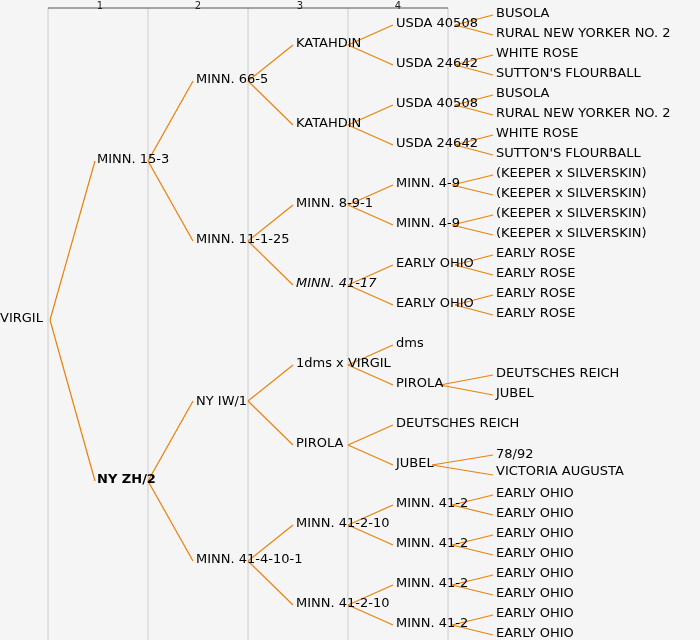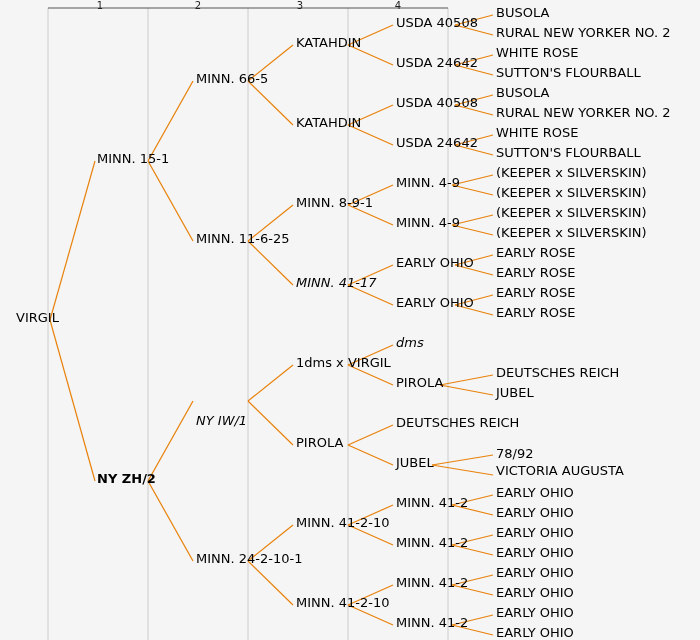--- a/index.html
+++ b/index.html
@@ -113,44 +113,44 @@
       <line x1="452" y1="625" x2="493" y2="615" stroke="#e8820c" stroke-width="1.2"></line>
       <line x1="452" y1="625" x2="493" y2="635" stroke="#e8820c" stroke-width="1.2"></line>
     </svg>
   <div id="headers">
       <div class="col-header" style="left: 80px; top: 0px; width: 40px;">1</div>
       <div class="col-header" style="left: 178px; top: 0px; width: 40px;">2</div>
       <div class="col-header" style="left: 280px; top: 0px; width: 40px;">3</div>
       <div class="col-header" style="left: 378px; top: 0px; width: 40px;">4</div>
     </div>
   <div id="labels">
-      <div class="node-label" style="left: 0px; top: 312px; padding-left: 16px;">VIRGIL</div>
-      <div class="node-label" style="left: 97px; top: 153px;">MINN. 15-1</div>
+      <div class="node-label" style="left: 0px; top: 312px;">VIRGIL</div>
+      <div class="node-label" style="left: 97px; top: 153px;">MINN. 15-3</div>
       <div class="node-label" style="left: 97px; top: 473px; font-weight: bold;">NY ZH/2</div>
       <div class="node-label" style="left: 196px; top: 73px;">MINN. 66-5</div>
-      <div class="node-label" style="left: 196px; top: 233px;">MINN. 11-6-25</div>
-      <div class="node-label" style="left: 196px; top: 415px; font-style: italic;">NY IW/1</div>
-      <div class="node-label" style="left: 196px; top: 553px;">MINN. 24-2-10-1</div>
+      <div class="node-label" style="left: 196px; top: 233px;">MINN. 11-1-25</div>
+      <div class="node-label" style="left: 196px; top: 395px;">NY IW/1</div>
+      <div class="node-label" style="left: 196px; top: 553px;">MINN. 41-4-10-1</div>
       <div class="node-label" style="left: 296px; top: 37px;">KATAHDIN</div>
       <div class="node-label" style="left: 296px; top: 117px;">KATAHDIN</div>
       <div class="node-label" style="left: 296px; top: 197px;">MINN. 8-9-1</div>
       <div class="node-label" style="left: 296px; top: 277px; font-style: italic;">MINN. 41-17</div>
       <div class="node-label" style="left: 296px; top: 357px;">1dms x VIRGIL</div>
       <div class="node-label" style="left: 296px; top: 437px;">PIROLA</div>
       <div class="node-label" style="left: 296px; top: 517px;">MINN. 41-2-10</div>
       <div class="node-label" style="left: 296px; top: 597px;">MINN. 41-2-10</div>
       <div class="node-label" style="left: 396px; top: 17px;">USDA 40508</div>
       <div class="node-label" style="left: 396px; top: 57px;">USDA 24642</div>
       <div class="node-label" style="left: 396px; top: 97px;">USDA 40508</div>
       <div class="node-label" style="left: 396px; top: 137px;">USDA 24642</div>
       <div class="node-label" style="left: 396px; top: 177px;">MINN. 4-9</div>
       <div class="node-label" style="left: 396px; top: 217px;">MINN. 4-9</div>
       <div class="node-label" style="left: 396px; top: 257px;">EARLY OHIO</div>
       <div class="node-label" style="left: 396px; top: 297px;">EARLY OHIO</div>
-      <div class="node-label" style="left: 396px; top: 337px; font-style: italic;">dms</div>
+      <div class="node-label" style="left: 396px; top: 337px;">dms</div>
       <div class="node-label" style="left: 396px; top: 377px;">PIROLA</div>
       <div class="node-label" style="left: 396px; top: 417px;">DEUTSCHES REICH</div>
       <div class="node-label" style="left: 396px; top: 457px;">JUBEL</div>
       <div class="node-label" style="left: 396px; top: 497px;">MINN. 41-2</div>
       <div class="node-label" style="left: 396px; top: 537px;">MINN. 41-2</div>
       <div class="node-label" style="left: 396px; top: 577px;">MINN. 41-2</div>
       <div class="node-label" style="left: 396px; top: 617px;">MINN. 41-2</div>
       <div class="node-label" style="left: 496px; top: 7px;">BUSOLA</div>
       <div class="node-label" style="left: 496px; top: 27px;">RURAL NEW YORKER NO. 2</div>
       <div class="node-label" style="left: 496px; top: 47px;">WHITE ROSE</div>

